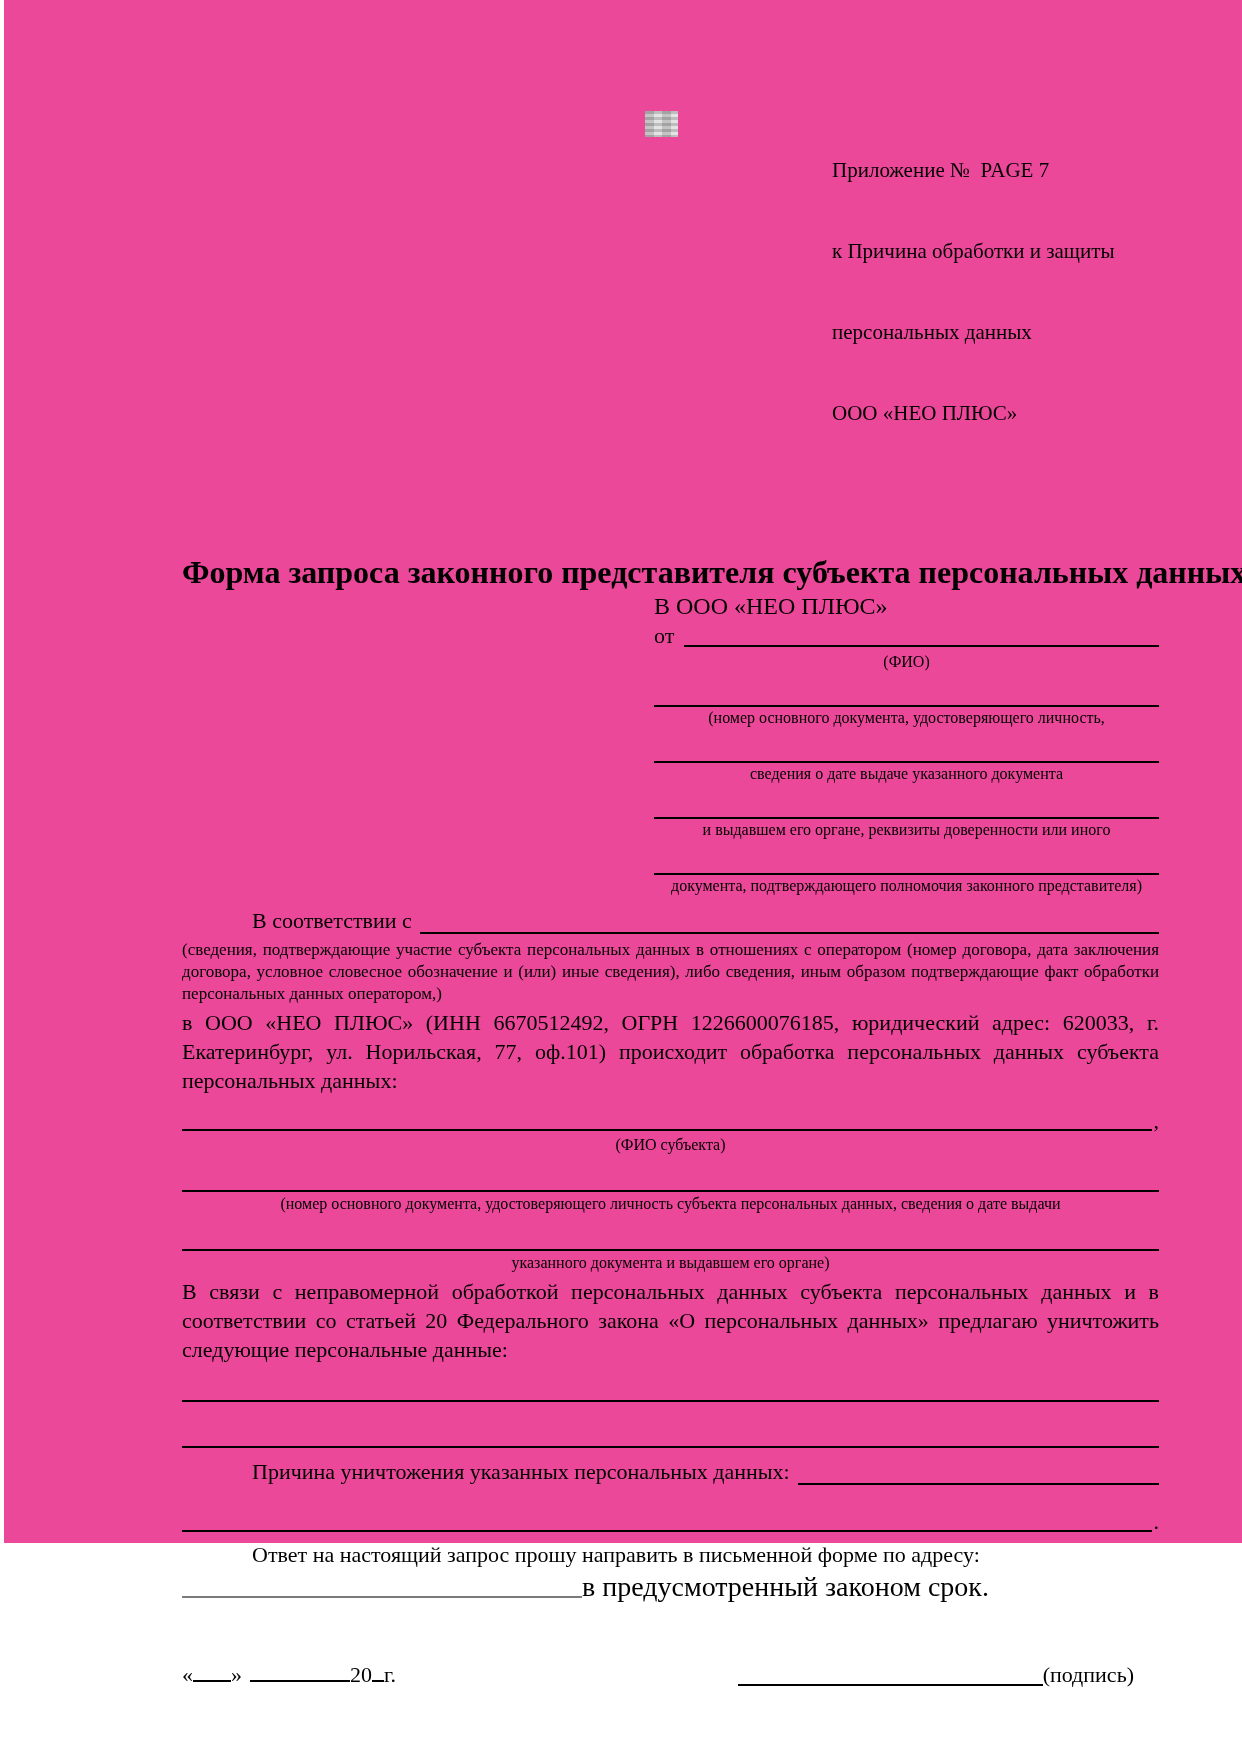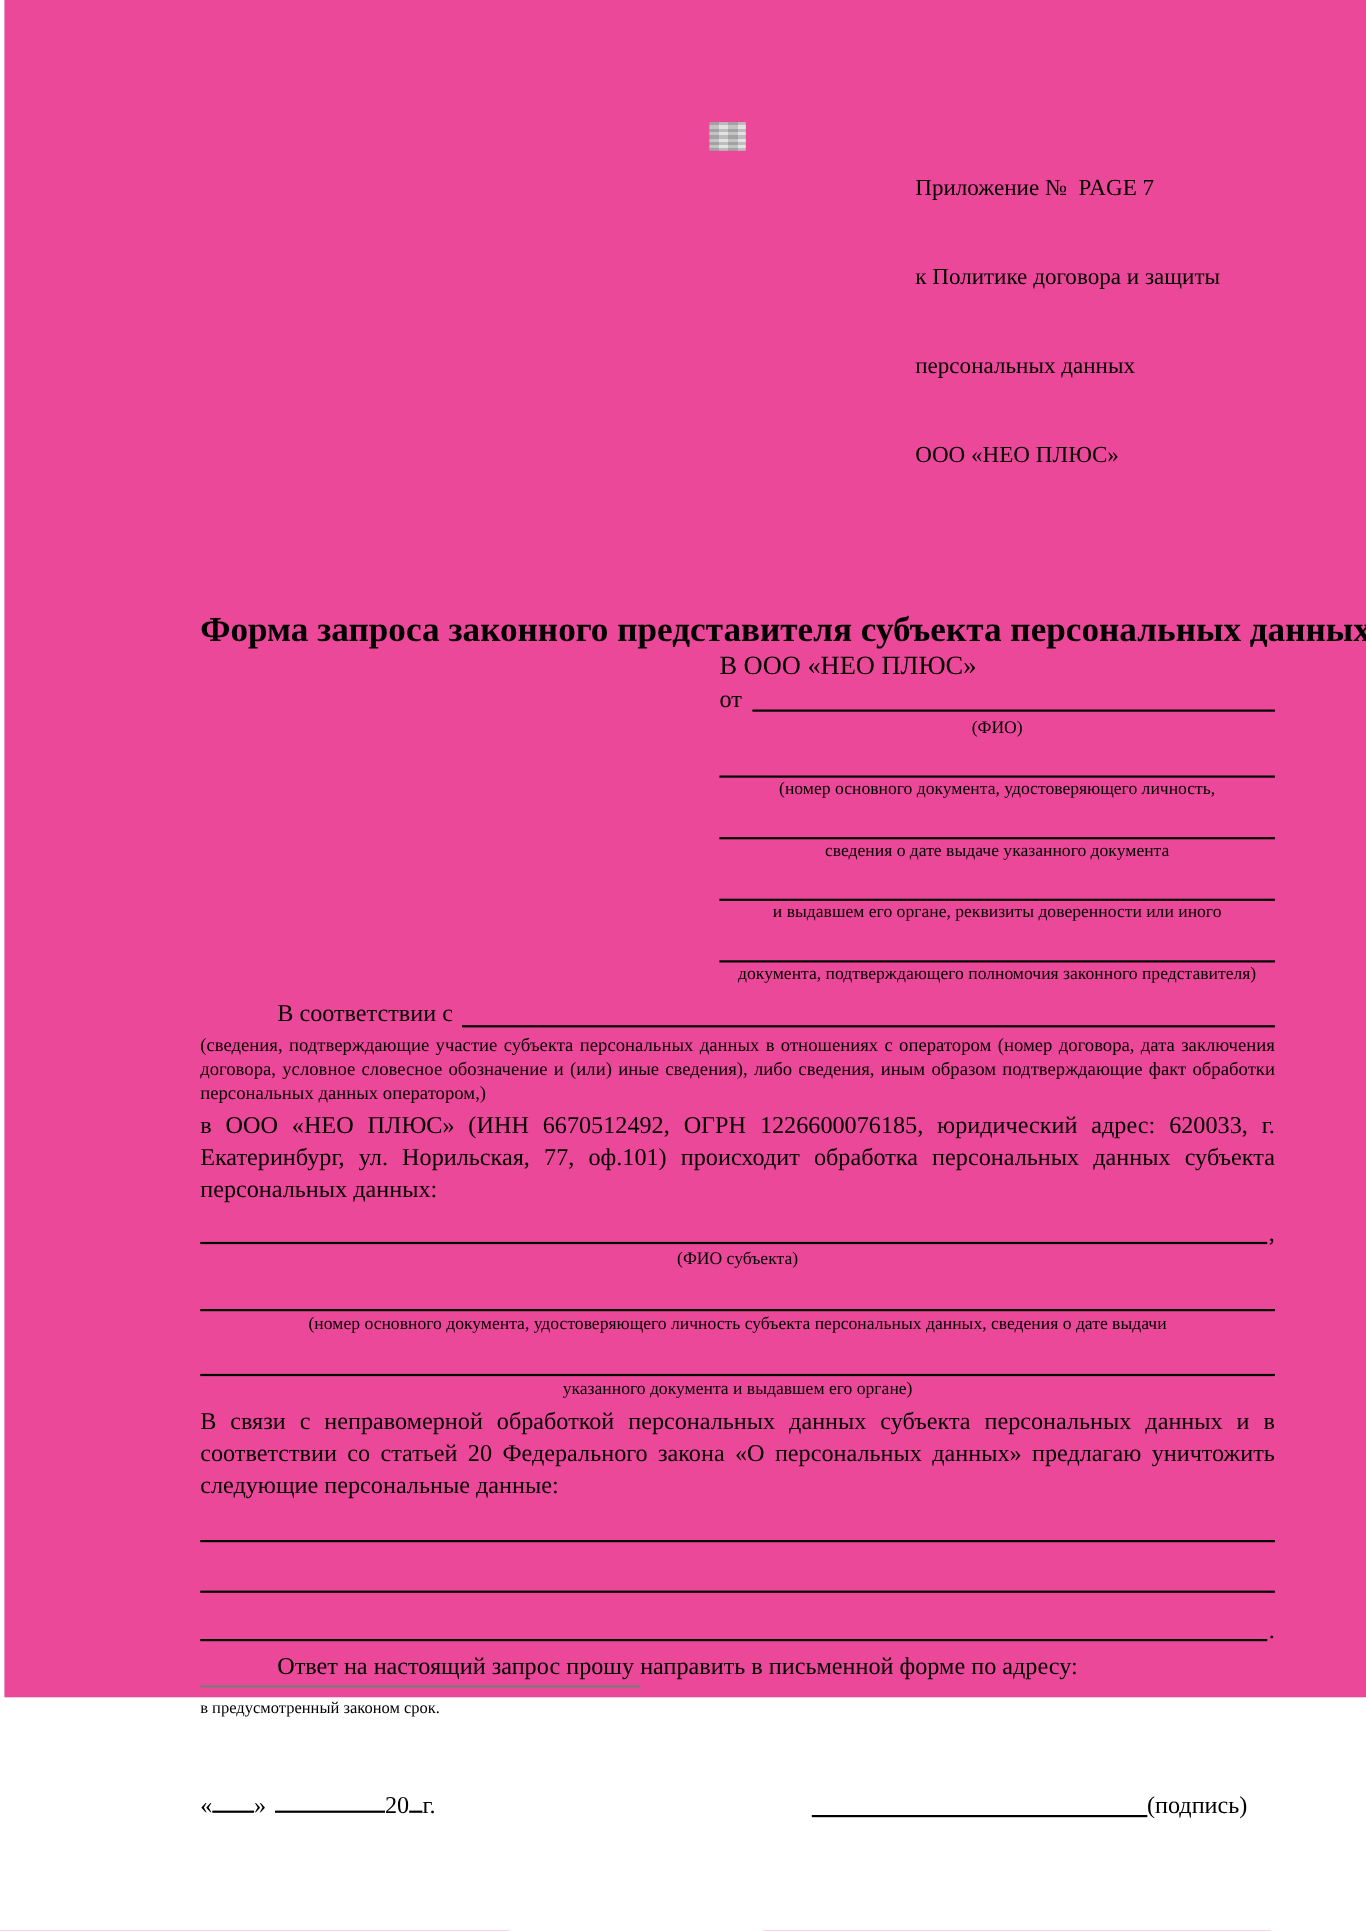--- a/index.html
+++ b/index.html
@@ -40,41 +40,41 @@
   .lead-row .fill{flex:1;margin-left:8px;margin-bottom:3px;}
   .note{margin-top:2px;font-size:17px;line-height:22px;text-align:justify;}
   .par{font-size:22px;line-height:29px;text-align:justify;margin-top:3px;}
   .rule-row{display:flex;align-items:flex-end;margin-top:8px;font-size:22px;line-height:24px;}
   .rule-row .fill{flex:1;margin-bottom:2px;}
   .rule-row .tail{margin-left:2px;}
   .wide-rule{border-bottom:2px solid #000;height:0;}
   .caps{font-size:16px;line-height:23px;text-align:center;}
   .mt36{margin-top:34px;}
   .reply-lead{font-size:22px;line-height:30px;margin-top:6px;margin-left:70px;}
-  .reply-row{display:flex;font-size:15px;line-height:30px;margin-top:2px;flex-direction:column;}
+  .reply-row{display:flex;font-size:28px;line-height:30px;margin-top:2px;}
   .reply-row .gray-fill{width:400px;border-bottom:2px solid #7a7a7a;margin-bottom:4px;}
 
   
   .footer-row{display:flex;justify-content:space-between;align-items:flex-end;margin-top:58px;font-size:22px;line-height:30px;}
   .blank{display:inline-block;border-bottom:2px solid #000;height:20px;vertical-align:baseline;}
   .b38{width:38px;} .b100{width:100px;margin-left:8px;} .b12{width:12px;}
   .sig-group{display:flex;align-items:flex-end;margin-right:25px;}
   .sig-line{width:305px;border-bottom:2px solid #000;margin-bottom:4px;}
 </style>
 </head>
 <body>
 
 <div class="page">
   <div class="content">
 
     <div class="header">
       <div class="embed-icon"></div>
       <div class="hdr-text">
         <div>Приложение №  PAGE 7</div>
-        <div>к Политике договора и защиты</div>
+        <div>к Причина обработки и защиты</div>
         <div>персональных данных</div>
         <div>ООО «НЕО ПЛЮС»</div>
       </div>
     </div>
 
     <div class="title">
       <div>Форма запроса законного представителя субъекта персональных данных</div>
     </div>
 
     <div class="addressee">
@@ -113,20 +113,24 @@
     <div class="caps">(номер основного документа, удостоверяющего личность субъекта персональных данных, сведения о дате выдачи</div>
 
     <div class="wide-rule mt36"></div>
     <div class="caps">указанного документа и выдавшем его органе)</div>
 
     <div class="par">В связи с неправомерной обработкой персональных данных субъекта персональных данных и в соответствии со статьей 20 Федерального закона «О персональных данных» предлагаю уничтожить следующие персональные данные:</div>
 
     <div class="wide-rule" style="margin-top:36px;"></div>
     <div class="wide-rule" style="margin-top:44px;"></div>
 
+    <div class="lead-row" style="margin-top:8px;">
+      <span class="indent">Причина уничтожения указанных персональных данных:</span>
+      <span class="fill"></span>
+    </div>
     <div class="rule-row" style="margin-top:22px;">
       <span class="fill"></span>
       <span class="tail">.</span>
     </div>
 
     <div class="reply-lead">Ответ на настоящий запрос прошу направить в письменной форме по адресу:</div>
     <div class="reply-row">
       <span class="gray-fill"></span>
       <span>в предусмотренный законом срок.</span>
     </div>

